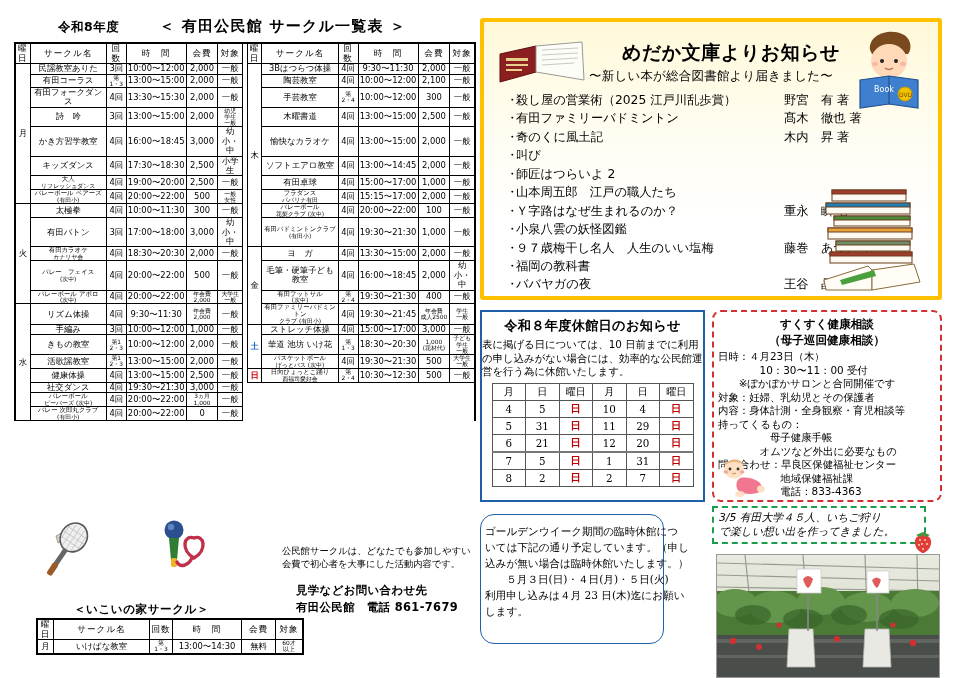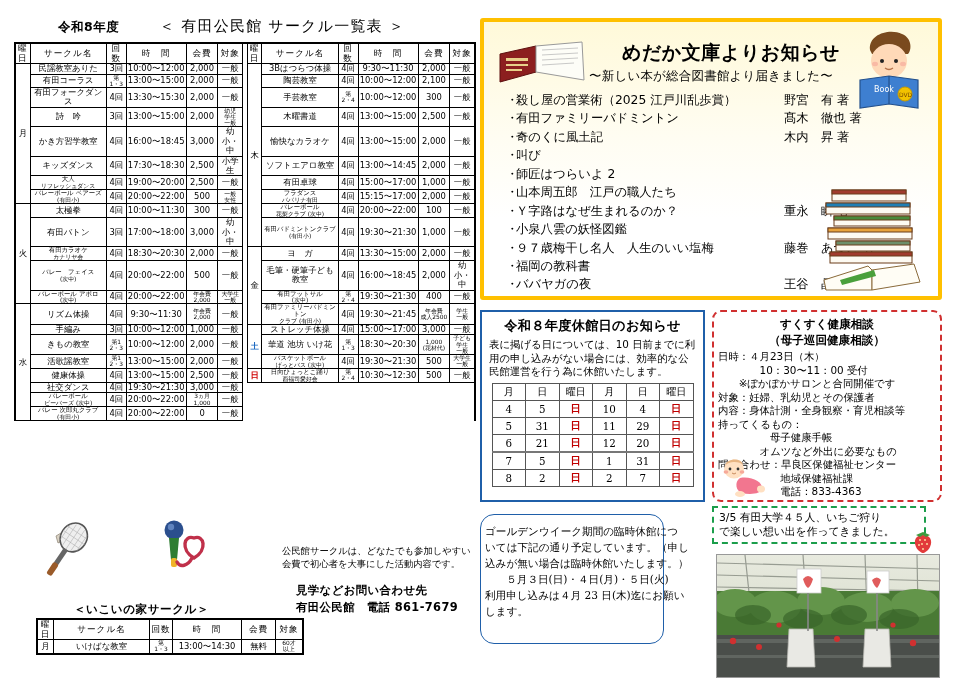--- a/index.html
+++ b/index.html
@@ -12,21 +12,21 @@
     position:relative;
     color:#000;
   }
   .page{position:relative;width:960px;height:678px;}
 
   
   .left-col{position:absolute;left:14px;top:14px;width:462px;height:650px;}
 
   .head-row{display:flex;align-items:flex-end;padding-left:44px;margin-bottom:6px;height:22px;}
   .fy-label{font-size:12.5px;font-weight:bold;letter-spacing:.5px;}
-  .main-title{font-size:15px;font-weight:normal;letter-spacing:1.2px;margin-left:40px;}
+  .main-title{font-size:15px;font-weight:bold;letter-spacing:1.2px;margin-left:40px;}
 
   table.sched{border-collapse:collapse;table-layout:fixed;}
   table.sched td,table.sched th{
     border:1px solid #000;
     font-size:8.4px;
     text-align:center;
     vertical-align:middle;
     padding:0;
     line-height:1.12;
     font-weight:normal;
@@ -77,21 +77,21 @@
   .lib-list li .au{flex:1;white-space:pre;}
 
   
   .book-open{position:absolute;left:12px;top:14px;width:92px;height:58px;}
   .boy{position:absolute;right:10px;top:6px;width:78px;height:86px;}
   .bookstack{position:absolute;right:6px;bottom:2px;width:118px;height:110px;}
 
   
   .closure-box{
     position:absolute;left:0;top:296px;width:225px;height:192px;
-    border:2px solid #1F5FA9;background:#fff;box-sizing:border-box;padding:5px 7px;
+    border:2px solid #1F5FA9;background:#fff;box-sizing:border-box;padding:5px 0;
   }
   .closure-title{text-align:center;font-size:13.2px;font-weight:bold;letter-spacing:.3px;}
   .closure-note{font-size:10.4px;line-height:1.32;margin-top:3px;}
   table.closure{border-collapse:collapse;width:202px;margin:4px auto 0;table-layout:fixed;}
   table.closure td,table.closure th{
     border:1px solid #555;font-size:10.3px;text-align:center;padding:1px 0;
     font-family:"DejaVu Serif","Liberation Serif",serif;font-weight:normal;height:13px;
   }
   table.closure th{font-family:"DejaVu Sans","Liberation Sans",sans-serif;font-size:10px;}
   table.closure td.sun{color:#c00000;font-weight:bold;}
@@ -115,21 +115,21 @@
     padding:8px 4px;
   }
   .gw-text{font-size:10.6px;line-height:1.52;font-family:"DejaVu Serif","Liberation Serif",serif;}
   .gw-text div{white-space:pre;}
 
   
   .photo-box{position:absolute;left:232px;top:492px;width:230px;height:172px;}
   .photo-cap{
     position:absolute;left:0;top:0;width:214px;
     border:2px dashed #1B9E4B;background:#fff;box-sizing:border-box;
-    padding:3px 5px;font-size:10.8px;line-height:1.30;z-index:3;
+    padding:3px 5px;font-size:10.8px;line-height:1.30;z-index:3;font-style:italic;
   }
   .photo-img{position:absolute;left:4px;top:48px;width:222px;height:122px;border:1px solid #999;overflow:hidden;background:#5d7a4a;}
   .strawberry{position:absolute;right:6px;top:22px;width:26px;height:26px;z-index:4;}
 </style>
 </head>
 <body>
 
 <div class="page">
 
   <div class="left-col">

